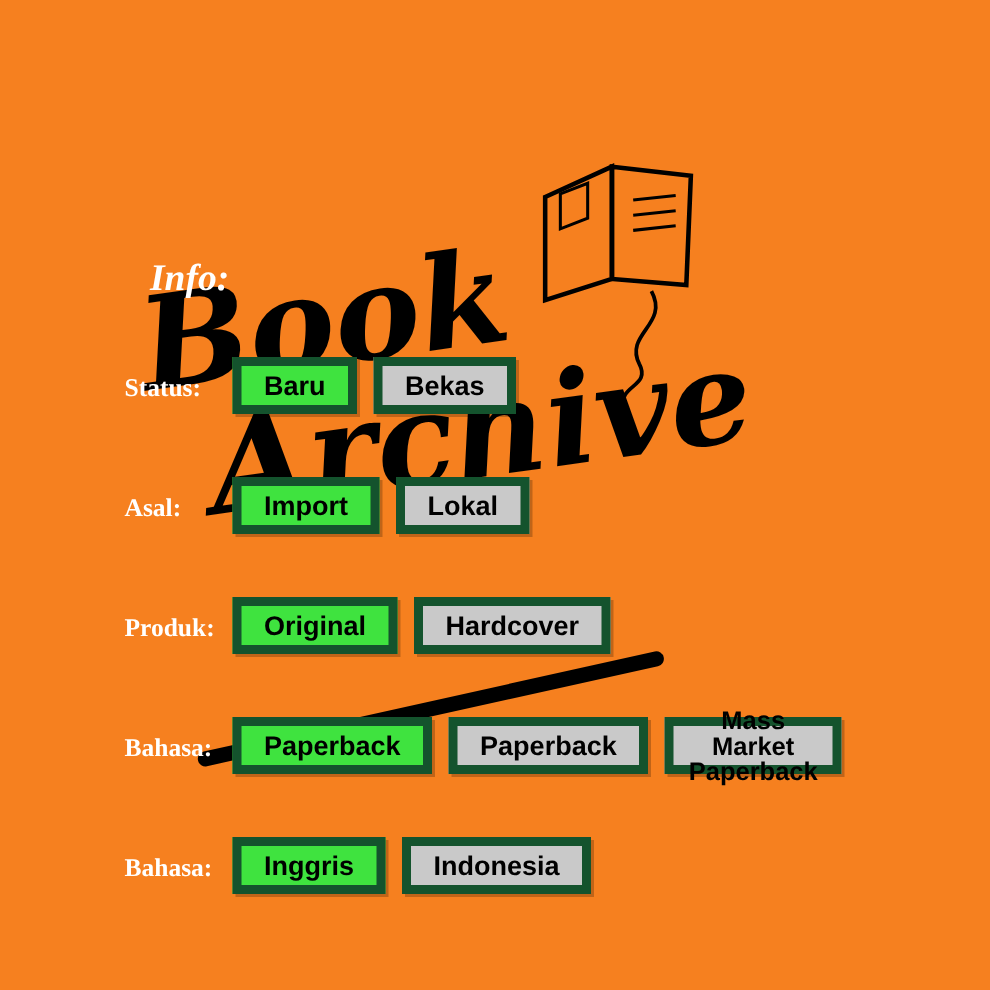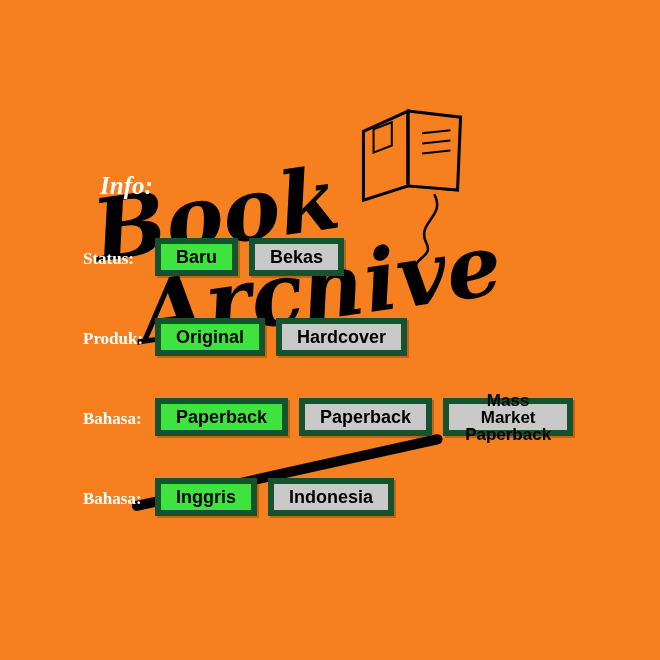--- a/index.html
+++ b/index.html
@@ -99,21 +99,21 @@
     font-size:18px;
     color:var(--btn-text,#000);
     white-space:nowrap;
     cursor:pointer;
     line-height:1;
   }
   .opt-btn.selected{background:var(--selected,#3FE33F);}
   .opt-btn.unselected{background:var(--unselected,#C9C9C9);margin-top:24px;}
   .opt-btn.wrap{
     white-space:normal;
-    width:130px;
+    width:118px;
     padding:0 9px;
     font-size:17px;
     line-height:17px;
     text-align:center;
   }
 </style>
 </head>
 <body>
 
 <div class="screen" style="--bg: #F6801F; --selected: #3FE33F; --unselected: #C9C9C9; --btn-text: #000000; --label: #FFFFFF;">
@@ -138,20 +138,27 @@
 
   <div class="filter-rows">
       <div class="filter-row">
         <span class="row-label">Status:</span>
         <div class="row-buttons">
           <button class="opt-btn selected">Baru</button>
           <button class="opt-btn unselected">Bekas</button>
         </div>
       </div>
       <div class="filter-row">
+        <span class="row-label">Asal:</span>
+        <div class="row-buttons">
+          <button class="opt-btn selected">Import</button>
+          <button class="opt-btn unselected">Lokal</button>
+        </div>
+      </div>
+      <div class="filter-row">
         <span class="row-label">Produk:</span>
         <div class="row-buttons">
           <button class="opt-btn selected">Original</button>
           <button class="opt-btn unselected">Hardcover</button>
         </div>
       </div>
       <div class="filter-row">
         <span class="row-label">Bahasa:</span>
         <div class="row-buttons">
           <button class="opt-btn selected">Paperback</button>

